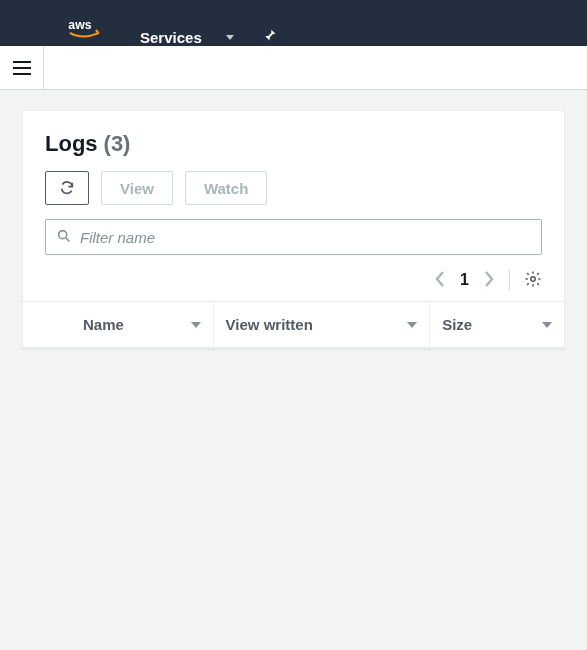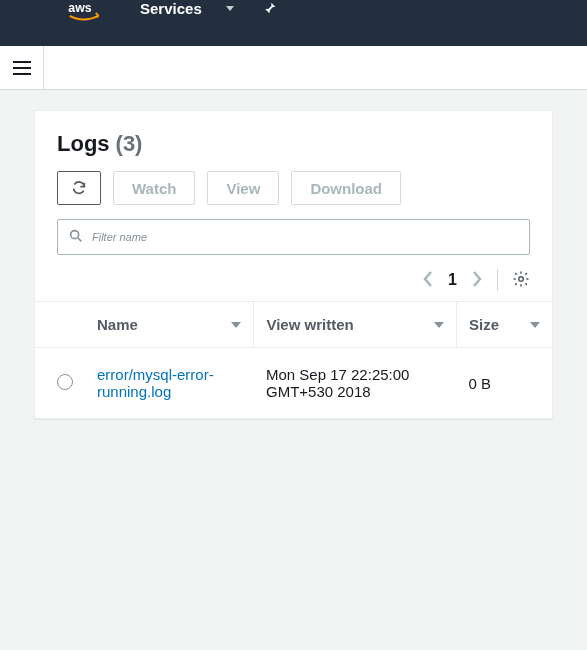--- a/index.html
+++ b/index.html
@@ -9,21 +9,21 @@
     width: 587px;
     height: 650px;
     overflow: hidden;
     font-size: 14px;
     color: #16191f;
   }
   .topnav {
     background: #232f3e;
     height: 46px;
     display: flex;
-    align-items: flex-start;
+    align-items: flex-end;
     padding: 0 16px;
     gap: 28px;
     color: #fff;
   }
   .logo { margin-left: 52px; }
   .nav-item {
     display: flex;
     align-items: center;
     gap: 24px;
     font-size: 15px;
@@ -43,21 +43,21 @@
     height: 44px;
     display: flex;
     align-items: center;
   }
   .hamburger {
     width: 44px; height: 44px;
     display: flex; align-items: center; justify-content: center;
     border-right: 1px solid #d5dbdb;
     cursor: pointer;
   }
-  .content { padding: 20px 34px; }
+  .content { padding: 20px 22px; }
   .panel {
     background: #fff;
     border: 1px solid #eaeded;
     box-shadow: 0 1px 1px rgba(0,0,0,0.05);
     padding: 20px 22px 0 22px;
   }
   .panel-header {
     display: flex; align-items: baseline; gap: 6px;
     margin-bottom: 14px;
   }
@@ -88,21 +88,21 @@
     border: 1px solid #aab7b8;
     height: 36px;
     border-radius: 2px;
     padding: 0 10px;
     gap: 8px;
     margin-bottom: 14px;
   }
   .search-wrap input {
     border: none; outline: none;
     flex: 1;
-    font-size: 11px;
+    font-size: 15px;
     font-style: italic;
     color: #ef4444;
   }
   .search-wrap input::placeholder { color: #879196; font-style: italic; }
   .pagination-row {
     display: flex; justify-content: flex-end; align-items: center;
     gap: 14px;
     margin-bottom: 10px;
     color: #545b64;
   }
@@ -146,21 +146,21 @@
   .sort-caret {
     display: inline-block;
     width: 0; height: 0;
     border-left: 5px solid transparent;
     border-right: 5px solid transparent;
     border-top: 6px solid #879196;
     margin-left: 14px;
     vertical-align: middle;
   }
   th .th-wrap { display:flex; align-items:center; justify-content:space-between;}
-  th.size .th-wrap { justify-content:space-between; gap:17px;}
+  th.size .th-wrap { justify-content:space-between; gap:6px;}
   .col-divider { border-left:1px solid #eaeded; }
 </style>
 </head>
 <body>
 
 <div class="topnav">
   <div class="logo">
     <svg width="44" height="26" viewBox="0 0 60 36">
       <text x="0" y="16" font-size="17" font-weight="700" fill="#fff" font-family="Arial">aws</text>
       <path d="M2 22 Q20 32 42 22" stroke="#ff9900" stroke-width="2.5" fill="none"></path>
@@ -193,23 +193,22 @@
       <span class="panel-count">(3)</span>
     </div>
 
     <div class="toolbar">
       <button class="btn icon-only">
         <svg width="16" height="16" viewBox="0 0 24 24" fill="none" stroke="#545b64" stroke-width="2.5">
           <path d="M20 4v6h-6"></path>
             <path d="M4 13a8 8 0 0 0 14.9 3M20 10A8 8 0 0 0 5.1 7"></path>
         </svg>
       </button>
+      <button class="btn disabled">View</button>
       <button class="btn disabled">Watch</button>
-      <button class="btn disabled">View</button>
-      <button class="btn disabled">Download</button>
     </div>
 
     <div class="search-wrap">
       <span>
         <svg width="16" height="16" viewBox="0 0 24 24" fill="none" stroke="#879196" stroke-width="2.5">
             <circle cx="10" cy="10" r="6"></circle>
             <path d="M20 20l-5-5"></path>
           </svg>
       </span>
       <input type="text" placeholder="Filter name" style="">
@@ -254,22 +253,16 @@
           </th>
           <th class="col-divider size">
             <div class="th-wrap">
                 <span>Size</span>
                 <span class="sort-caret"></span>
               </div>
           </th>
         </tr>
       </thead>
       <tbody>
-        <tr>
-          <td class="sel"><span class="radio"></span></td>
-          <td><span class="link">error/mysql-error-running.log</span></td>
-          <td>Mon Sep 17 22:25:00 GMT+530 2018</td>
-          <td class="size-cell">0 B</td>
-        </tr>
       </tbody>
     </table>
   </div>
 </div>
 
 </body></html>

